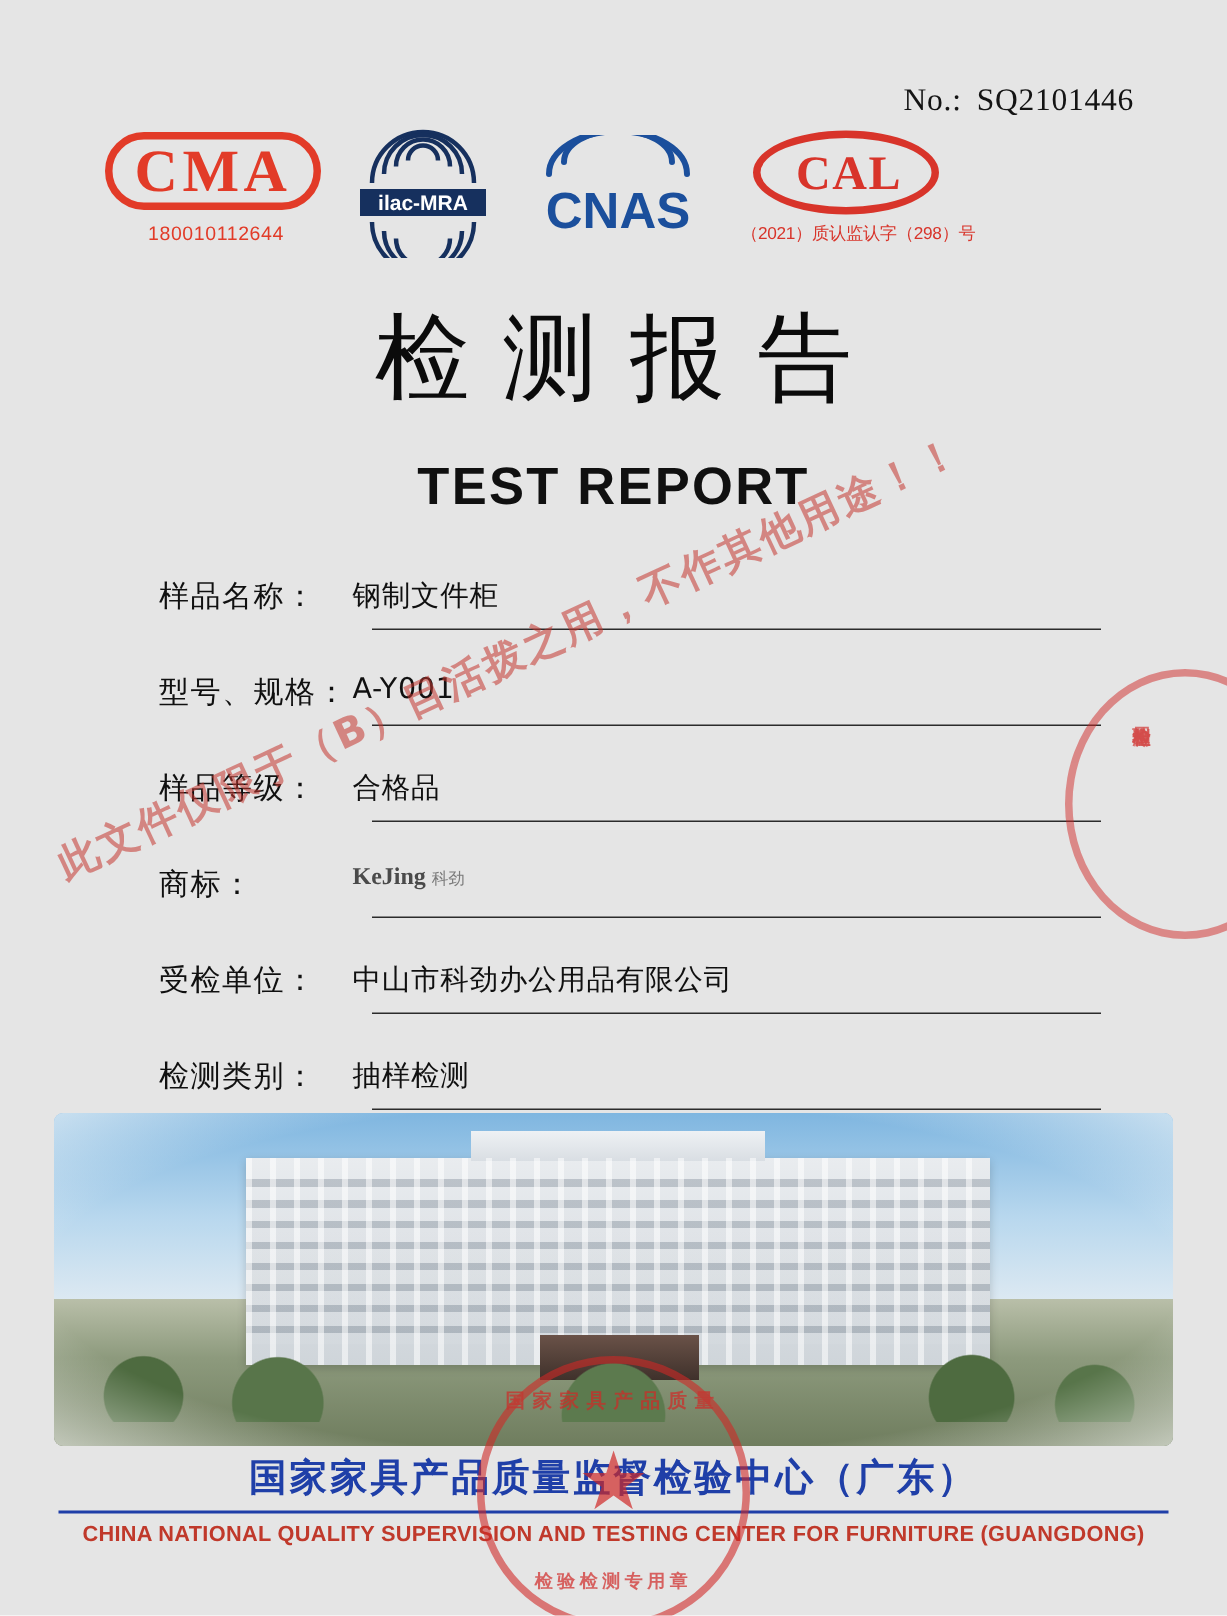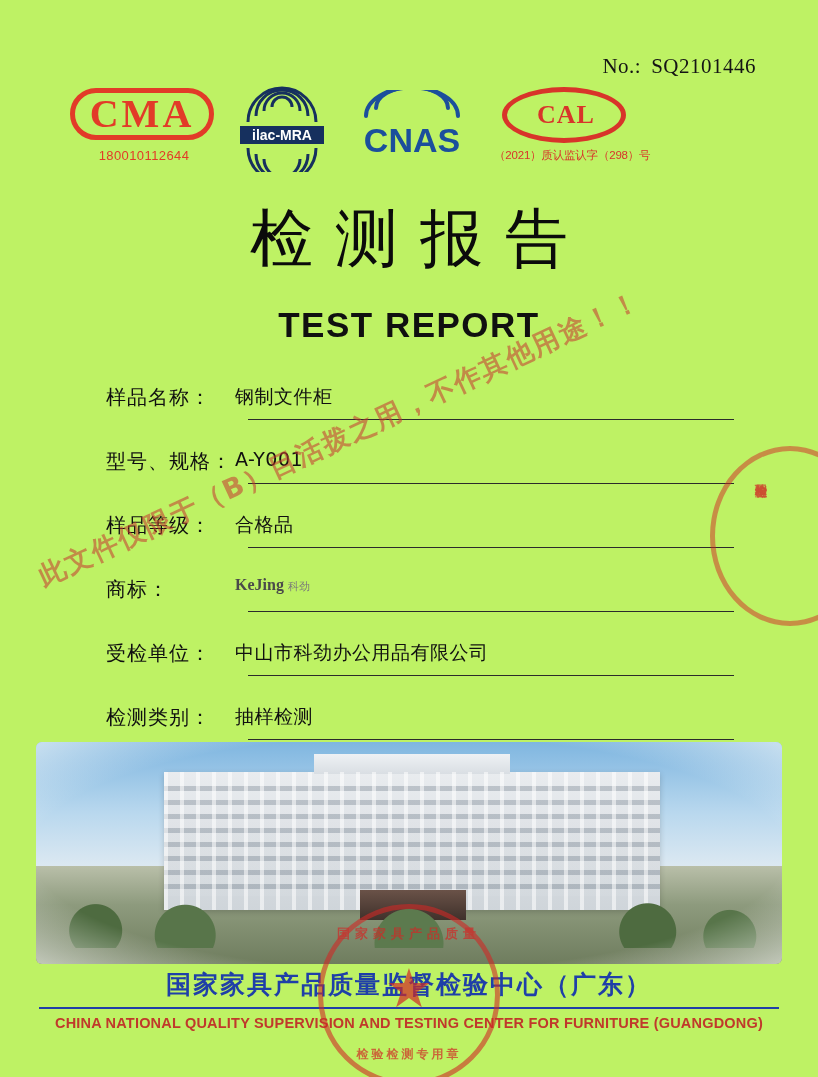--- a/index.html
+++ b/index.html
@@ -12,21 +12,21 @@
     height: 1077px;
     position: relative;
     overflow: hidden;
     font-family: "Liberation Sans", sans-serif;
     color: #111;
   }
 
   .page {
     position: absolute;
     inset: 0;
-    background: #bef264;
+    background: #e5e5e5;
     padding-left: 48px;
   }
 
   
   .report-no {
     position: absolute;
     top: 54px;
     right: 62px;
     font-size: 21px;
     letter-spacing: 0.5px;
@@ -128,21 +128,21 @@
     border-radius: 50%;
     box-sizing: border-box;
   }
   .cal-letters {
     position: absolute;
     left: 8px; top: 0;
     width: 128px; height: 58px;
     line-height: 58px;
     font-family: "Liberation Serif", serif;
     font-weight: bold;
-    font-size: 26px;
+    font-size: 32px;
     color: #d8342a;
     letter-spacing: 1px;
   }
   .cal-num {
     font-size: 11.5px;
     color: #d8342a;
     letter-spacing: -0.2px;
     white-space: nowrap;
   }
 

